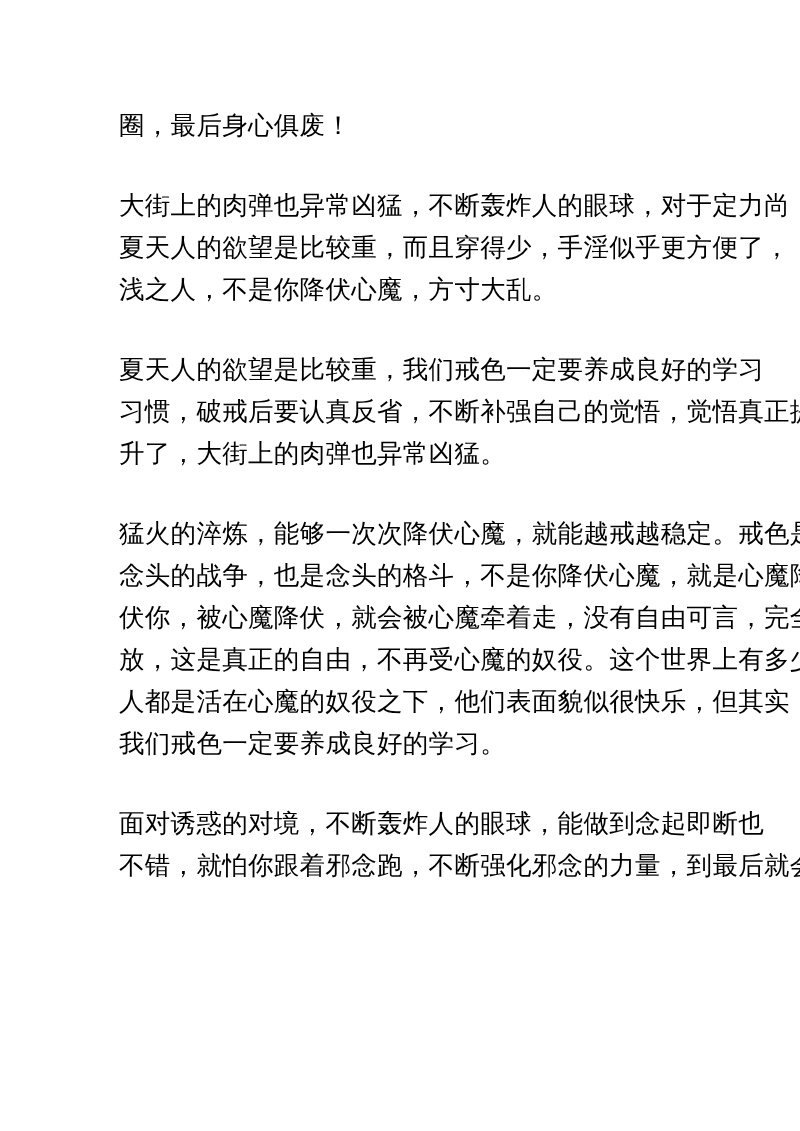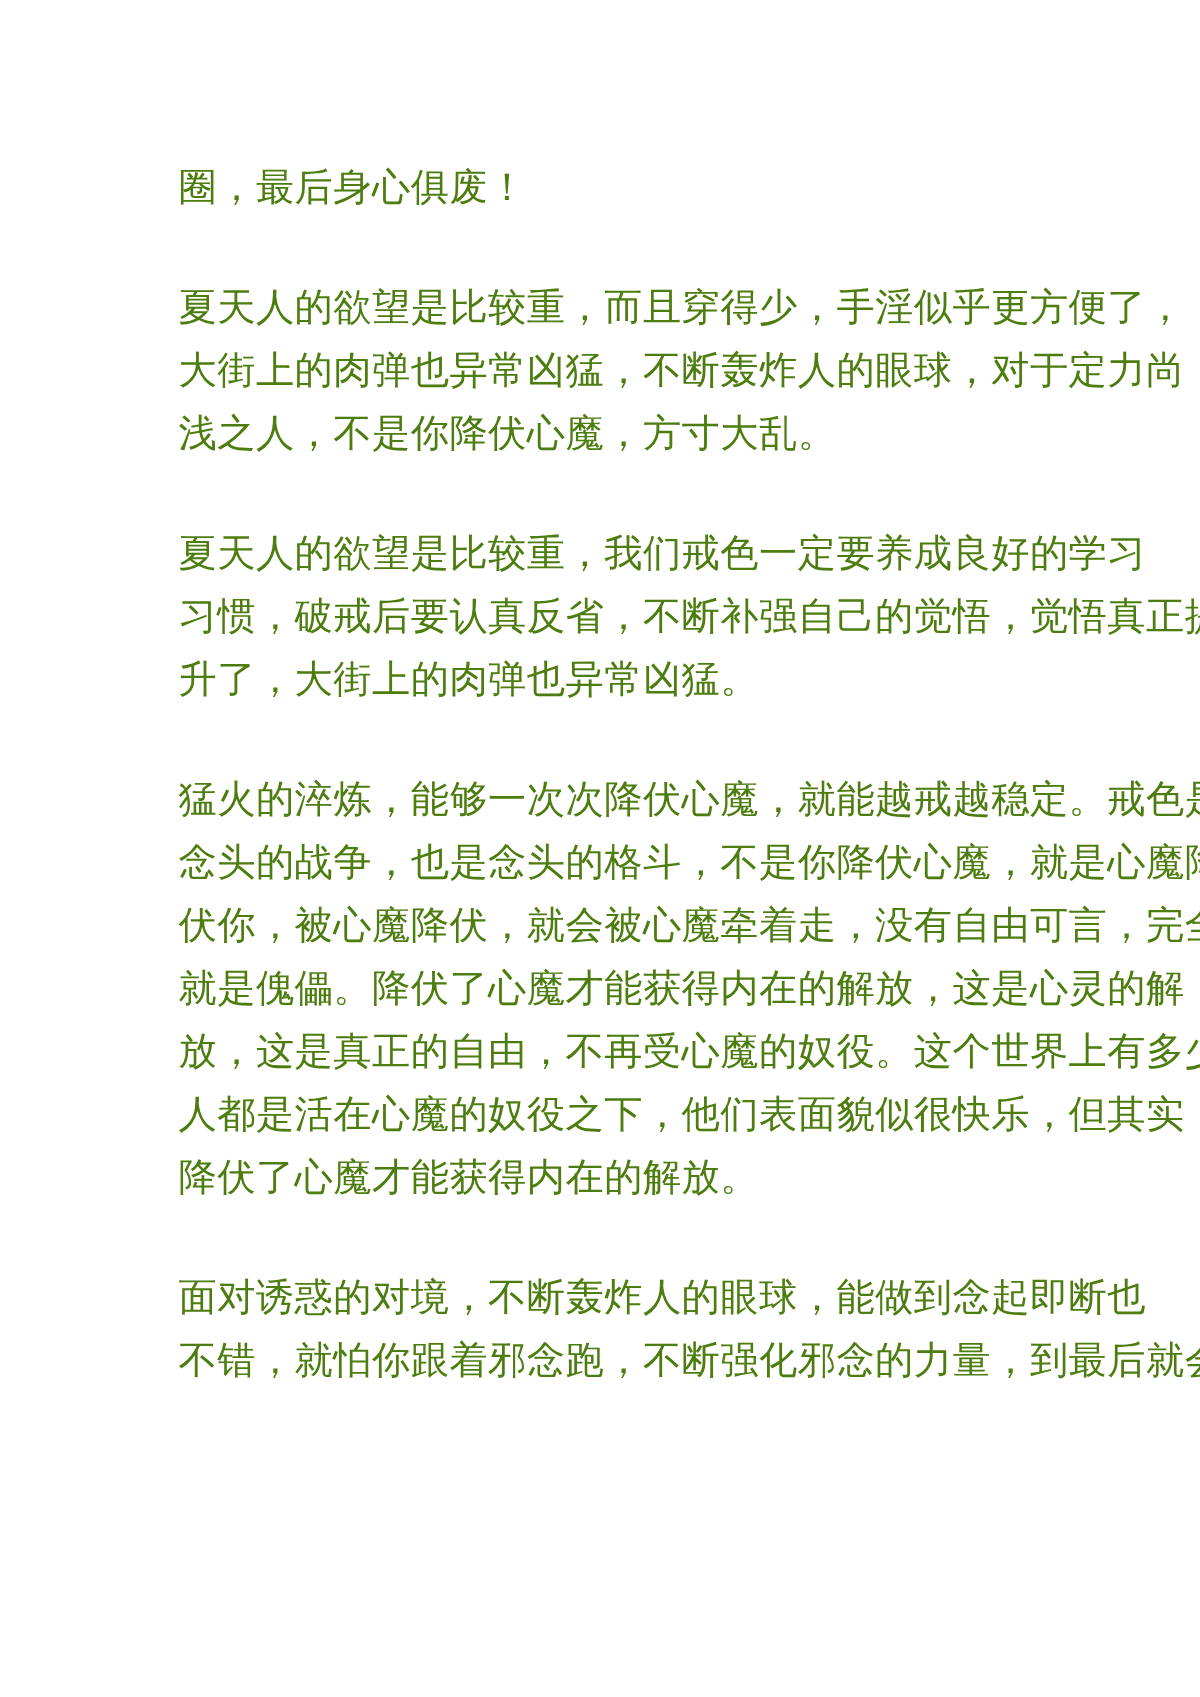--- a/index.html
+++ b/index.html
@@ -14,21 +14,21 @@
       position: relative;
     }
     .article {
       position: absolute;
       left: 119px;
       top: 104px;
       width: 566px;
       font-family: "DejaVu Sans", "Liberation Sans", sans-serif;
       font-size: 25.5px;
       line-height: 42px;
-      color: #4d7c0f;
+      color: #000000;
       letter-spacing: 0.3px;
     }
     .para {
       margin: 0 0 38px 0;
       text-align: justify;
       text-align-last: left;
     }
     .line {
       display: block;
       white-space: nowrap;
@@ -36,35 +36,34 @@
     }
   </style>
 </head>
 <body>
 
 <div class="article">
   <p class="para">
     <span class="line">圈，最后身心俱废！</span>
   </p>
   <p class="para">
+    <span class="line">大街上的肉弹也异常凶猛，不断轰炸人的眼球，对于定力尚</span>
     <span class="line">夏天人的欲望是比较重，而且穿得少，手淫似乎更方便了，</span>
-    <span class="line">大街上的肉弹也异常凶猛，不断轰炸人的眼球，对于定力尚</span>
     <span class="line">浅之人，不是你降伏心魔，方寸大乱。</span>
   </p>
   <p class="para">
     <span class="line">夏天人的欲望是比较重，我们戒色一定要养成良好的学习</span>
     <span class="line">习惯，破戒后要认真反省，不断补强自己的觉悟，觉悟真正提</span>
     <span class="line">升了，大街上的肉弹也异常凶猛。</span>
   </p>
   <p class="para">
     <span class="line">猛火的淬炼，能够一次次降伏心魔，就能越戒越稳定。戒色是</span>
     <span class="line">念头的战争，也是念头的格斗，不是你降伏心魔，就是心魔降</span>
     <span class="line">伏你，被心魔降伏，就会被心魔牵着走，没有自由可言，完全</span>
-    <span class="line">就是傀儡。降伏了心魔才能获得内在的解放，这是心灵的解</span>
     <span class="line">放，这是真正的自由，不再受心魔的奴役。这个世界上有多少</span>
     <span class="line">人都是活在心魔的奴役之下，他们表面貌似很快乐，但其实</span>
-    <span class="line">降伏了心魔才能获得内在的解放。</span>
+    <span class="line">我们戒色一定要养成良好的学习。</span>
   </p>
   <p class="para">
     <span class="line">面对诱惑的对境，不断轰炸人的眼球，能做到念起即断也</span>
     <span class="line">不错，就怕你跟着邪念跑，不断强化邪念的力量，到最后就会</span>
   </p>
 </div>
 
 </body></html>

